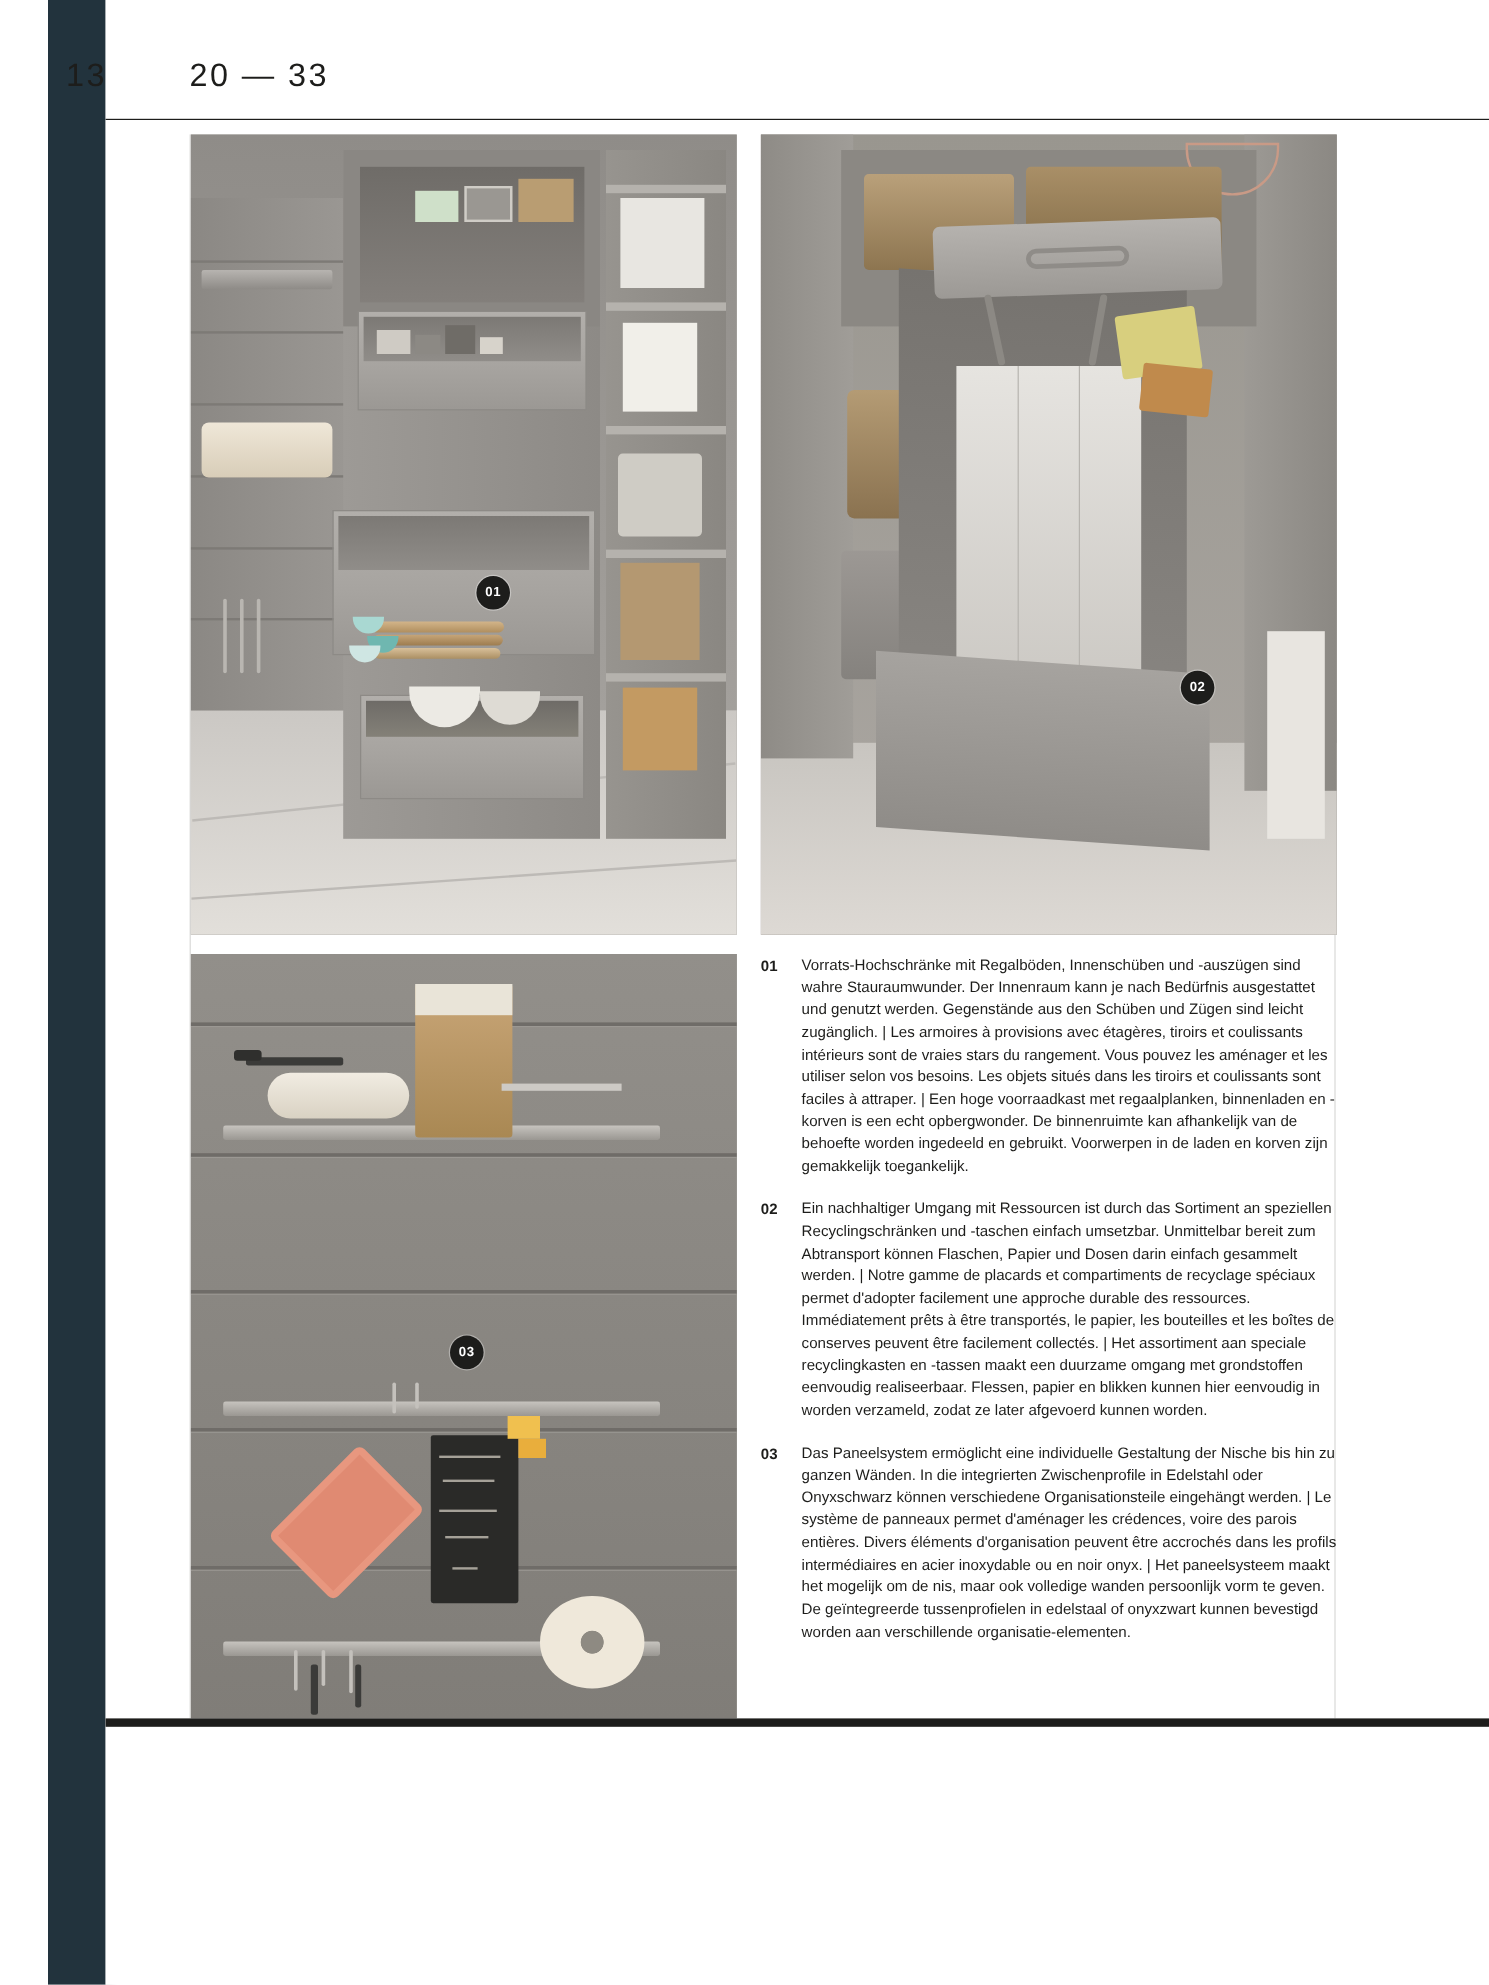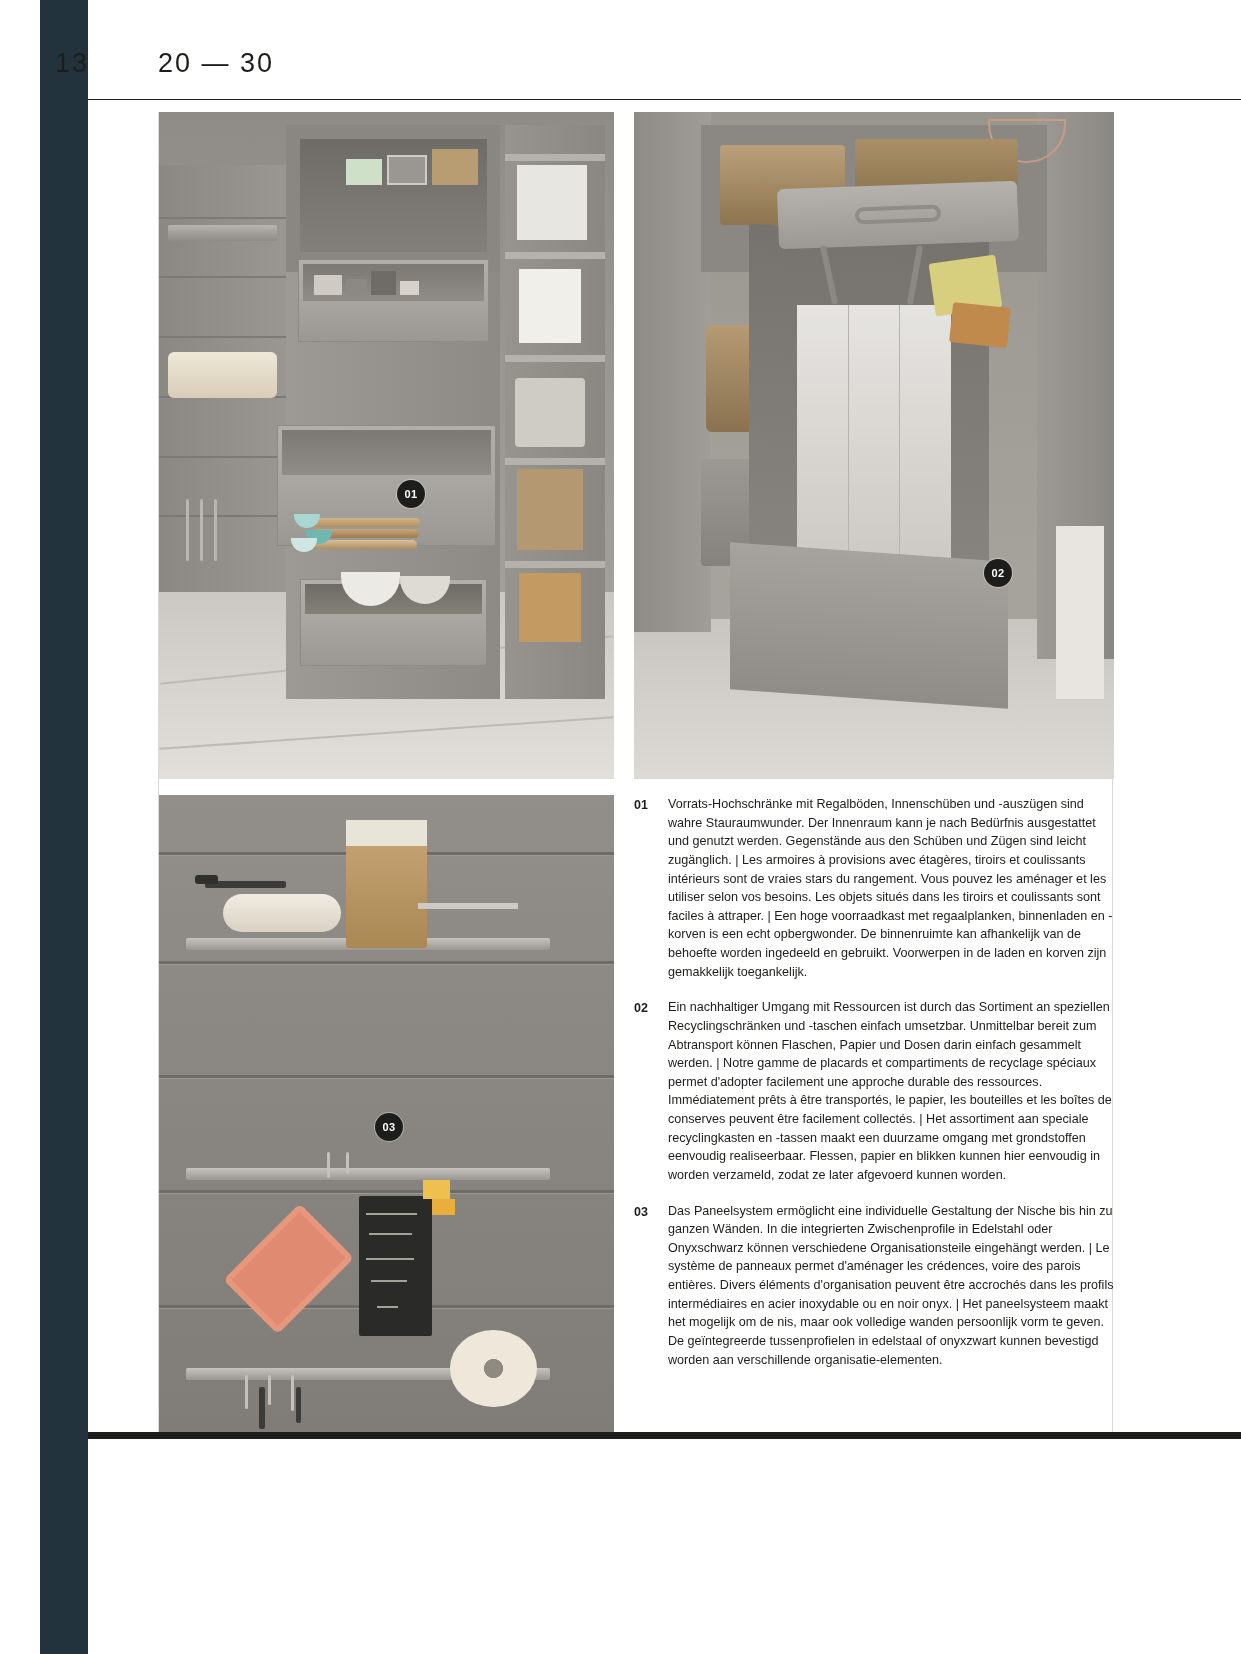--- a/index.html
+++ b/index.html
@@ -250,21 +250,21 @@
 </head>
 <body>
 
 <div class="spine"></div>
 <div class="spine-shadow"></div>
 
 <div class="page"></div>
 
 <div class="header"></div>
 <div class="folio-spine">13</div>
-<div class="folio-left" style="left:158px;">20 — 30</div>
+<div class="folio-left" style="left:158px;">20 — 33</div>
 
 <div class="content">
 
   <div class="row-top">
 
     <div class="img-box img-top-left">
       <div class="p1">
         <div class="wall"></div>
         <div class="floor"></div>
         <div class="floor-l1"></div>

